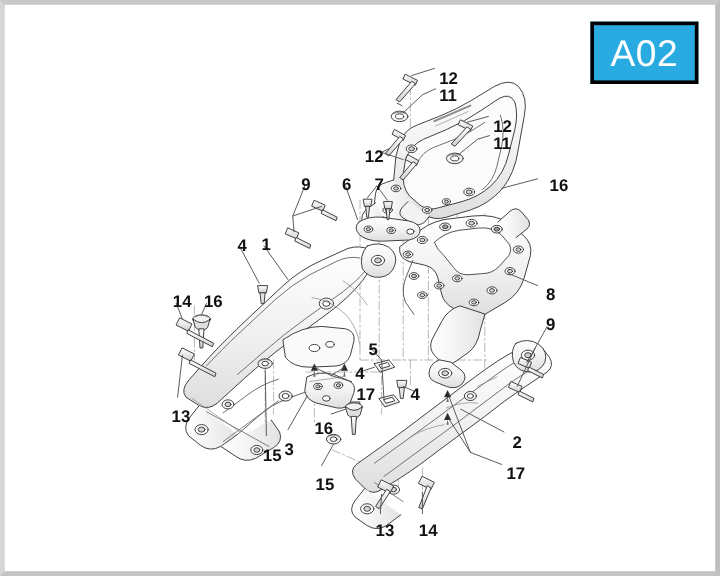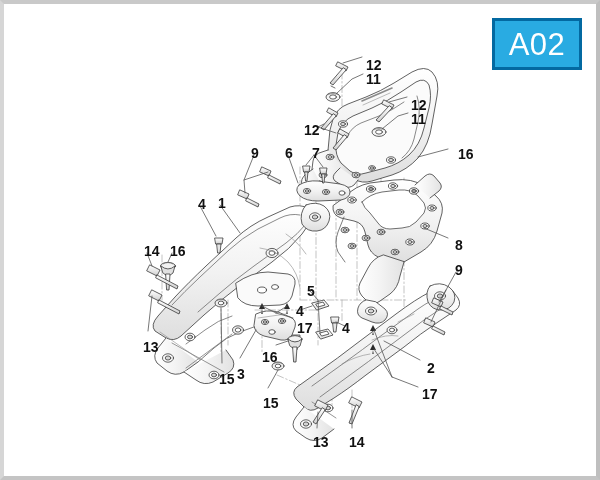--- a/index.html
+++ b/index.html
@@ -45,21 +45,21 @@
   }
 
   
   .badge {
     position: absolute;
     right: 18px;
     top: 18px;
     width: 90px;
     height: 52px;
     background: #29abe2;
-    border: 3px solid #0369a1;
+    border: 3px solid #000000;
     box-sizing: border-box;
     display: flex;
     align-items: center;
     justify-content: center;
     z-index: 40;
   }
   .badge-text {
     color: #ffffff;
     font-size: 31px;
     line-height: 31px;

